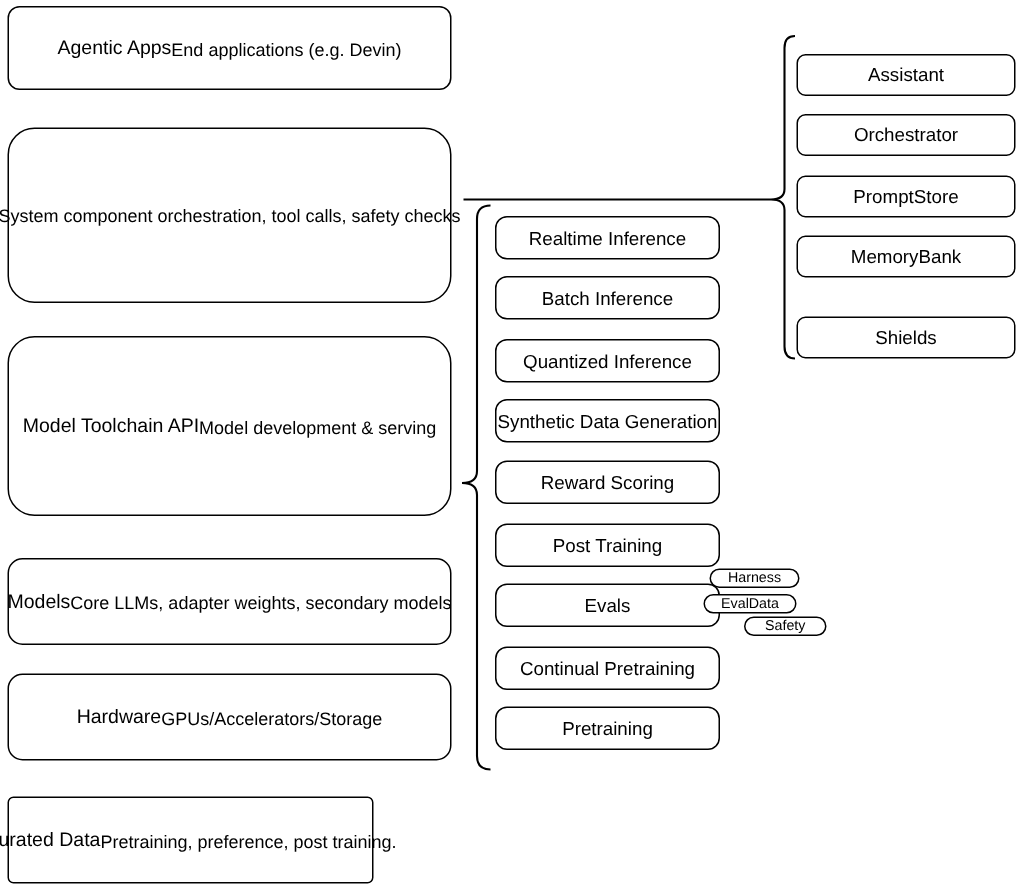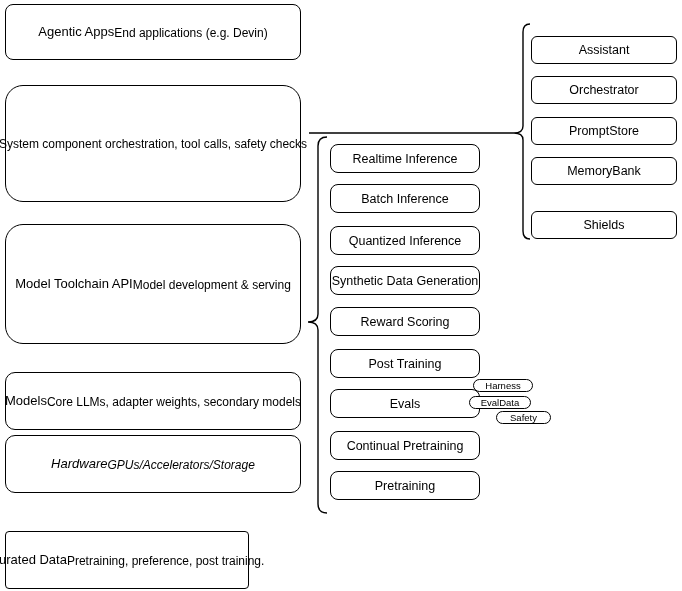--- a/index.html
+++ b/index.html
@@ -91,21 +91,21 @@
   <div class="node" style="left:5px; top:224px; width:296px; height:120px; border-radius:18px;justify-content:center;">
     <div class="title">Model Toolchain API</div>
     <div class="subtitle">Model development &amp; serving</div>
   </div>
 
   <div class="node" style="left:5px; top:372px; width:296px; height:58px; border-radius:10px;">
     <div class="title">Models</div>
     <div class="subtitle">Core LLMs, adapter weights, secondary models</div>
   </div>
 
-  <div class="node" style="left:5px; top:435px; width:296px; height:58px; border-radius:10px;font-style:italic;">
+  <div class="node" style="left:5px; top:449px; width:296px; height:58px; border-radius:10px;">
     <div class="title">Hardware</div>
     <div class="subtitle">GPUs/Accelerators/Storage</div>
   </div>
 
   <div class="node" style="left:5px; top:531px; width:244px; height:58px; border-radius:4px;">
     <div class="title">Curated Data</div>
     <div class="subtitle">Pretraining, preference, post training.</div>
   </div>
 
   <div class="mid-node" style="top:144px;">Realtime Inference</div>

